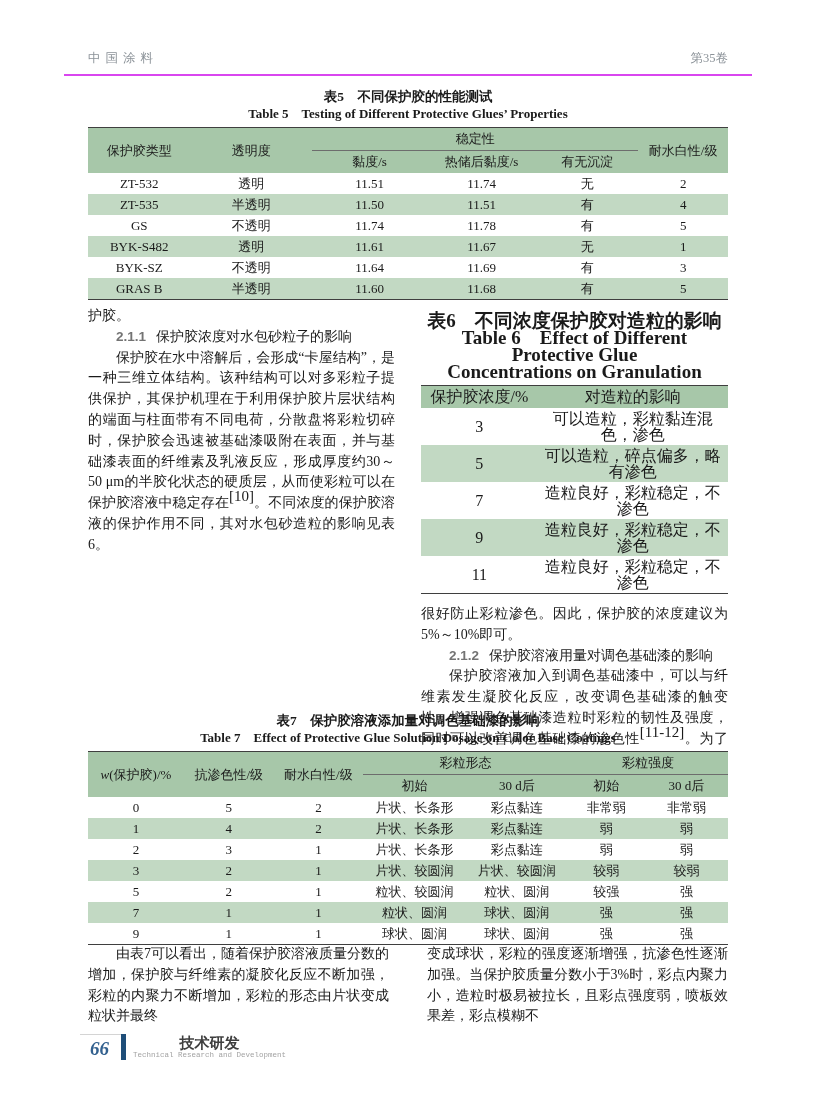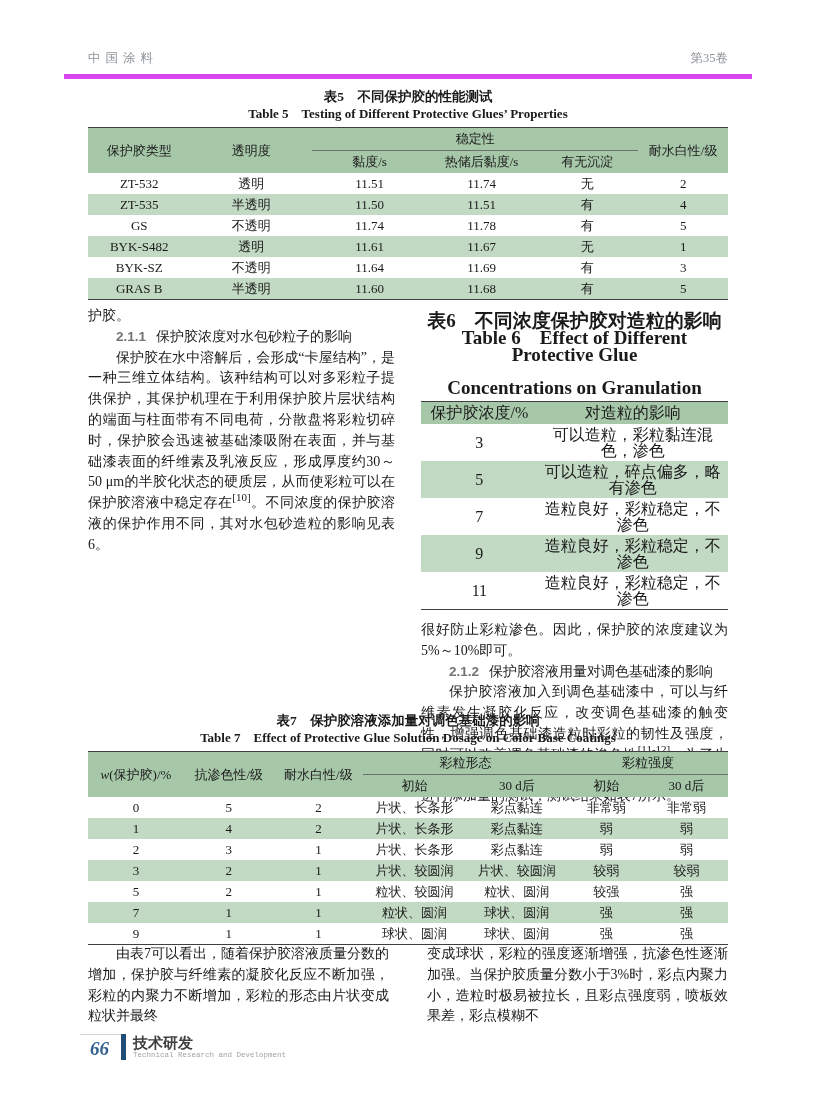--- a/index.html
+++ b/index.html
@@ -11,21 +11,21 @@
     background: #ffffff;
     font-family: "Liberation Serif", "DejaVu Serif", serif;
     color: #1a1a1a;
     overflow: hidden;
   }
 
   
   .page-header {
     position: absolute; top: 50px; left: 64px; right: 64px;
     display: flex; justify-content: space-between; align-items: flex-end;
-    border-bottom: 5px solid #d946ef;
+    border-bottom: 2px solid #d946ef;
     padding: 0 24px 7px 24px;
     font-size: 12.5px; color: #8b9298;
   }
   .journal-name { letter-spacing: 5px; }
 
   
   .t5-block { position: absolute; top: 88px; left: 88px; width: 640px; }
   .t7-block { position: absolute; top: 712px; left: 88px; width: 640px; }
   .tbl-title-zh { text-align: center; font-size: 13.5px; font-weight: bold; line-height: 17px; }
   .tbl-title-en { text-align: center; font-size: 13px; font-weight: bold; line-height: 17px; margin-bottom: 5px; }
@@ -50,29 +50,29 @@
   .bottom-cols { position: absolute; top: 944px; left: 88px; width: 640px; display: flex; gap: 38px; }
   .col { width: 307px; font-size: 14px; line-height: 20.8px; text-align: justify; }
   .col p { margin: 0; text-indent: 2em; }
   .col p.noindent { text-indent: 0; }
   .sec-head { text-indent: 0; margin: 0; }
   .sec-num {
     color: #737373; font-weight: bold;
     font-family: "Liberation Sans", "DejaVu Sans", sans-serif;
     margin-right: 10px; font-size: 13.5px;
   }
-  sup { font-size: 11px; line-height: 0; }
+  sup { font-size: 15px; line-height: 0; }
 
   
   .t6-block { margin-top: 6px; margin-bottom: 10px; }
   .t6-block .tbl-title-zh, .t6-block .tbl-title-en { font-size: 19px; }
   .t6-block table.data-table { font-size: 16px; }
 
   
-  .page-footer { position: absolute; top: 1034px; left: 80px; display: flex; align-items: stretch; }
+  .page-footer { position: absolute; top: 1034px; left: 80px; display: flex; align-items: stretch; text-align: center; }
   .footer-page-num {
     font-size: 19px; font-weight: bold; font-style: italic; color: #33618f;
     border-top: 1px solid #d4d4d4; padding: 3px 12px 0 10px;
     font-family: "Liberation Serif", serif;
   }
   .footer-bar { width: 5px; background: #1f4e79; margin-right: 7px; }
   .footer-labels { padding-top: 1px; font-family: "Liberation Sans", "DejaVu Sans", sans-serif; }
   .footer-zh { font-size: 15px; font-weight: bold; color: #3f3f3f; line-height: 15px; }
   .footer-en { font-size: 7.5px; color: #a3a3a3; line-height: 10px; font-family: Liberation Mono, monospace; }
 </style>
@@ -168,21 +168,21 @@
     <div class="col">
       <p class="noindent">护胶。</p>
       <p class="sec-head"><span class="sec-num">2.1.1</span><span>保护胶浓度对水包砂粒子的影响</span></p>
       <p>保护胶在水中溶解后，会形成“卡屋结构”，是一种三维立体结构。该种结构可以对多彩粒子提供保护，其保护机理在于利用保护胶片层状结构的端面与柱面带有不同电荷，分散盘将彩粒切碎时，保护胶会迅速被基础漆吸附在表面，并与基础漆表面的纤维素及乳液反应，形成厚度约30～50 μm的半胶化状态的硬质层，从而使彩粒可以在保护胶溶液中稳定存在<sup>[10]</sup>。不同浓度的保护胶溶液的保护作用不同，其对水包砂造粒的影响见表6。</p>
     </div>
 
     <div class="col">
 
       <div class="t6-block">
         <div class="tbl-title-zh">表6　不同浓度保护胶对造粒的影响</div>
-        <div class="tbl-title-en" style="margin-bottom:16px;">Table 6　Effect of Different Protective Glue</div>
+        <div class="tbl-title-en" style="margin-bottom:0;">Table 6　Effect of Different Protective Glue</div>
         <div class="tbl-title-en">Concentrations on Granulation</div>
         <table class="data-table">
           <colgroup>
               <col style="width:38%">
               <col style="width:62%">
             </colgroup>
           <thead>
             <tr>
               <th class="left-pad">保护胶浓度/%</th>
               <th>对造粒的影响</th>

